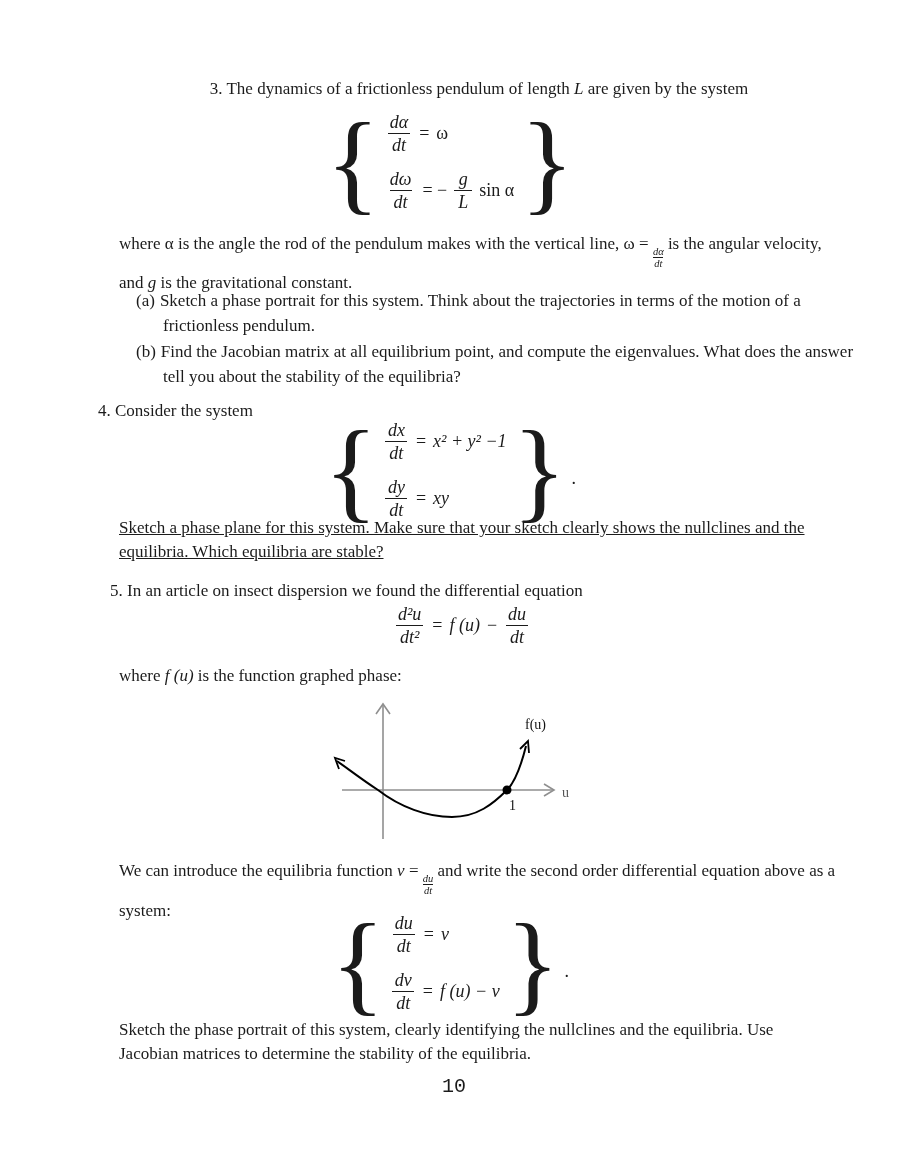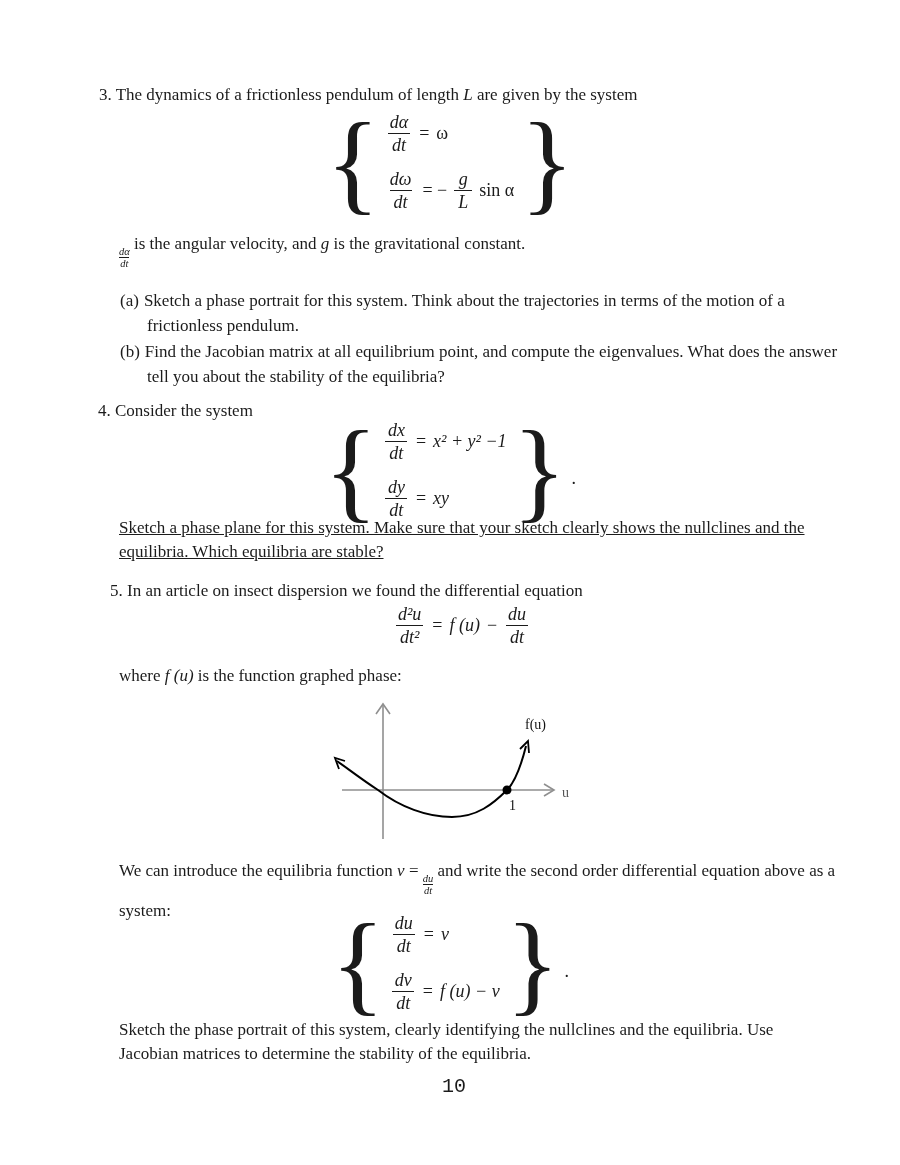--- a/index.html
+++ b/index.html
@@ -7,21 +7,21 @@
     width:900px; height:1165px; background:#ffffff;
     font-family:"Liberation Serif", serif; color:#1b1b1b;
     position:relative; overflow:hidden;
   }
   .abs { position:absolute; }
   .txt { font-size:17px; line-height:25px; }
   .it { font-style:italic; }
 
   
   .para { width:712px; }
-  .subitem { padding-left:27px; text-indent:-27px; }
+  .subitem { padding-left:27px; text-indent:-27px;margin-left:16px; }
   .subitem .lbl { margin-right:5px; }
 
   
   .eqwrap { left:0; width:900px; display:flex; justify-content:center; }
   .eqgroup { display:flex; align-items:center; }
   .brace { font-size:112px; line-height:100px; font-weight:400; color:#1b1b1b; font-family:"Liberation Serif", serif; }
   .rows { display:flex; flex-direction:column; align-items:flex-start; gap:13px; margin:0 6px; }
   .eqrow { display:flex; align-items:center; gap:7px; font-size:18px; }
   .frac { display:inline-flex; flex-direction:column; align-items:center; line-height:1.12; }
   .frac .num { padding:0 4px 1px 4px; }
@@ -32,21 +32,21 @@
   
   .ifrac { display:inline-flex; flex-direction:column; align-items:center;
            font-size:10.5px; line-height:1.08; vertical-align:-6px; font-style:italic; }
   .ifrac .iden { border-top:1px solid #1b1b1b; padding:0 1px; }
 
   .pagenum { left:4px; width:900px; text-align:center; font-size:20px;font-family:Liberation Mono, monospace; }
 </style>
 </head>
 <body>
 
-<div class="abs txt" style="top:82px; left:99px; width:760px;">
+<div class="abs txt" style="top:76px; left:99px; width:760px;text-align:center;">
   <span>3. The dynamics of a frictionless pendulum of length </span><span class="it">L</span><span> are given by the system</span>
 </div>
 
 <div class="abs eqwrap" style="top:112px;">
   <div class="eqgroup">
     <span class="brace">{</span>
     <div class="rows">
       <div class="eqrow">
         <span class="frac it">
           <span class="num">dα</span>
@@ -66,21 +66,21 @@
           <span class="den">L</span>
         </span>
         <span class="op">sin α</span>
       </div>
     </div>
     <span class="brace">}</span>
   </div>
 </div>
 
 <div class="abs txt para" style="top:231px; left:119px; width:716px; line-height:26px;">
-  <span class="ifrac">
+  <span>where α is the angle the rod of the pendulum makes with the vertical line, ω = </span><span class="ifrac">
       <span>dα</span>
       <span class="iden">dt</span>
     </span><span> is the angular velocity, and </span><span class="it">g</span><span> is the gravitational constant.</span>
 </div>
 
 <div class="abs txt para subitem" style="top:288px; left:120px; width:706px;">
   <span class="lbl">(a)</span><span>Sketch a phase portrait for this system. Think about the trajectories in terms of the motion of a frictionless pendulum.</span>
 </div>
 
 <div class="abs txt para subitem" style="top:339px; left:120px; width:706px;">

